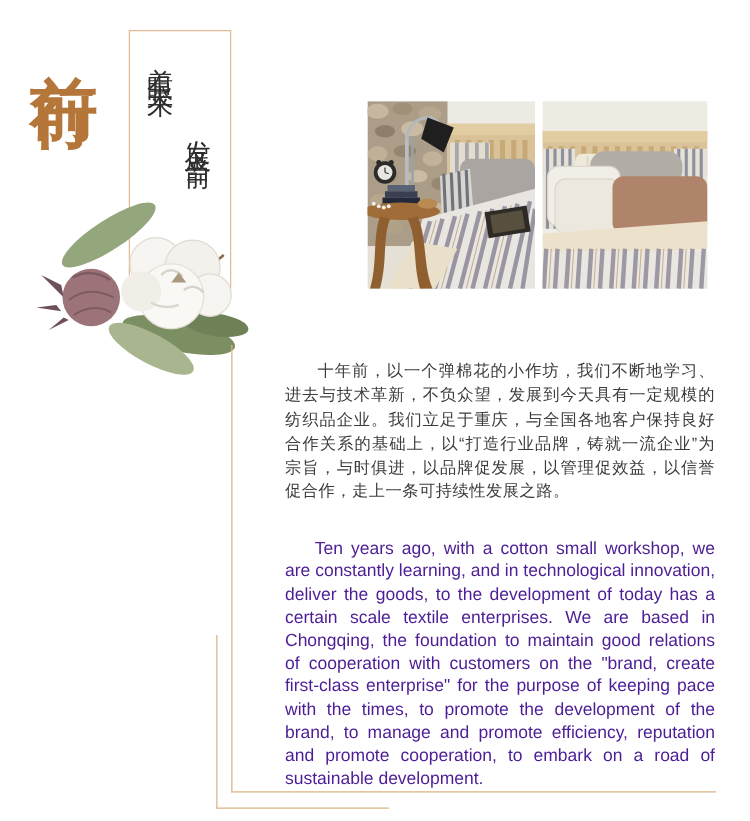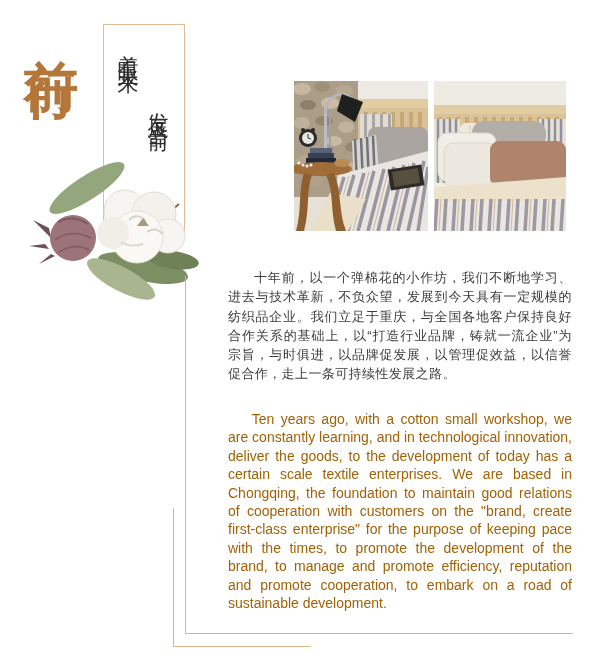--- a/index.html
+++ b/index.html
@@ -25,24 +25,24 @@
     border-left:1px solid #dcb488;border-bottom:1px solid #dcb488;}
   .rule-outer{position:absolute;left:173px;top:508px;width:137px;height:138px;
     border-left:1px solid #dcb488;border-bottom:1px solid #dcb488;}
   
   .photo{position:absolute;top:81px;height:150px;}
   .photo svg{display:block;}
   .photo-left{left:294px;width:134px;}
   .photo-right{left:434px;width:132px;}
   .cotton{position:absolute;left:25px;top:148px;width:185px;height:160px;}
   
-  .para{position:absolute;left:228px;width:344px;text-align:justify;}
+  .para{position:absolute;left:228px;width:344px;text-align:justify;margin-top:19px;}
   .para-cn{top:268px;font-size:13px;line-height:19.3px;color:#3c3c3c;
     text-indent:2em;letter-spacing:0.4px;}
-  .para-en{top:410px;font-size:14px;line-height:18.4px;color:#a16207;text-indent:1.7em;}
+  .para-en{top:410px;font-size:14px;line-height:18.4px;color:#4c1d95;text-indent:1.7em;}
 </style>
 </head>
 <body>
 
 <div id="page">
 
   <div class="title-vert">前行</div>
 
   <div class="motto-box"></div>
   <div class="motto-col c1">着眼未来</div>

